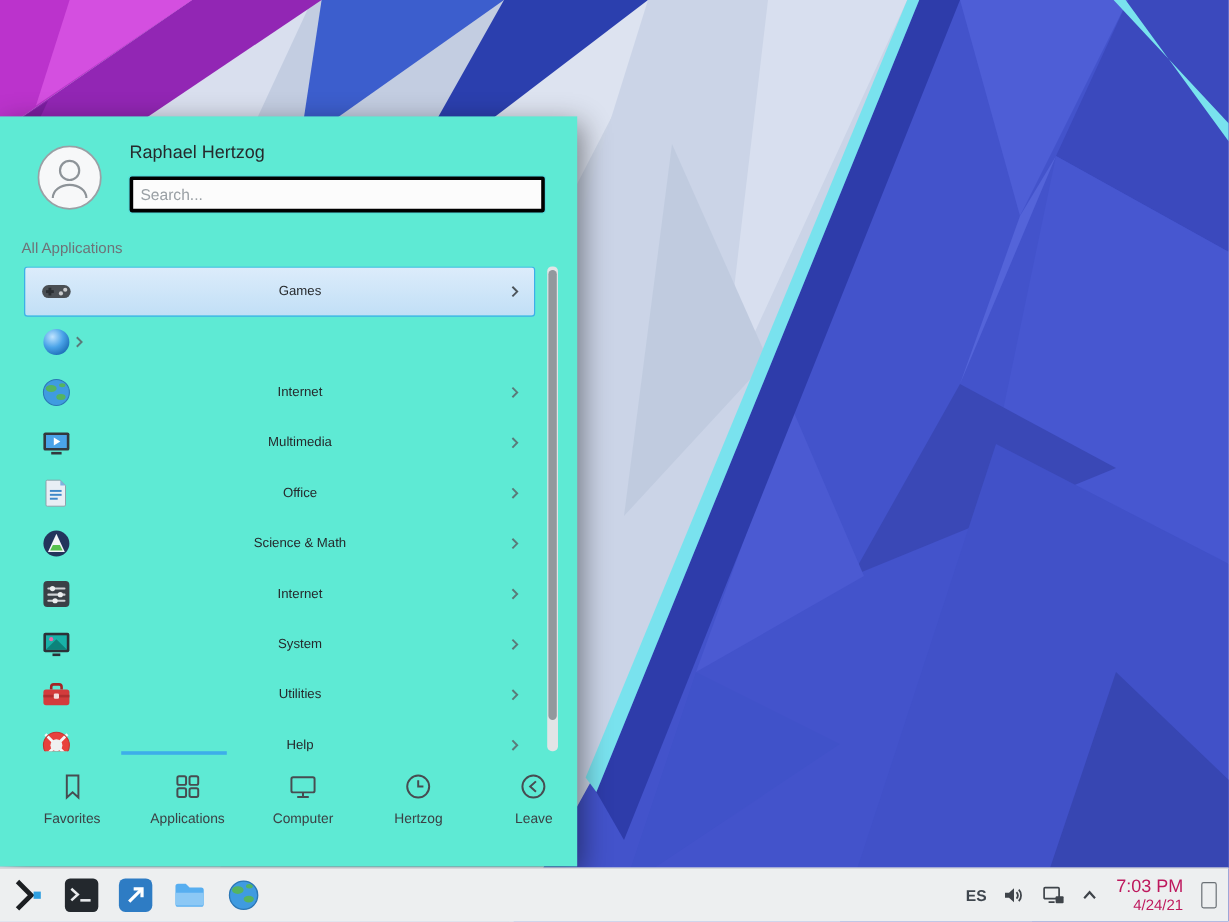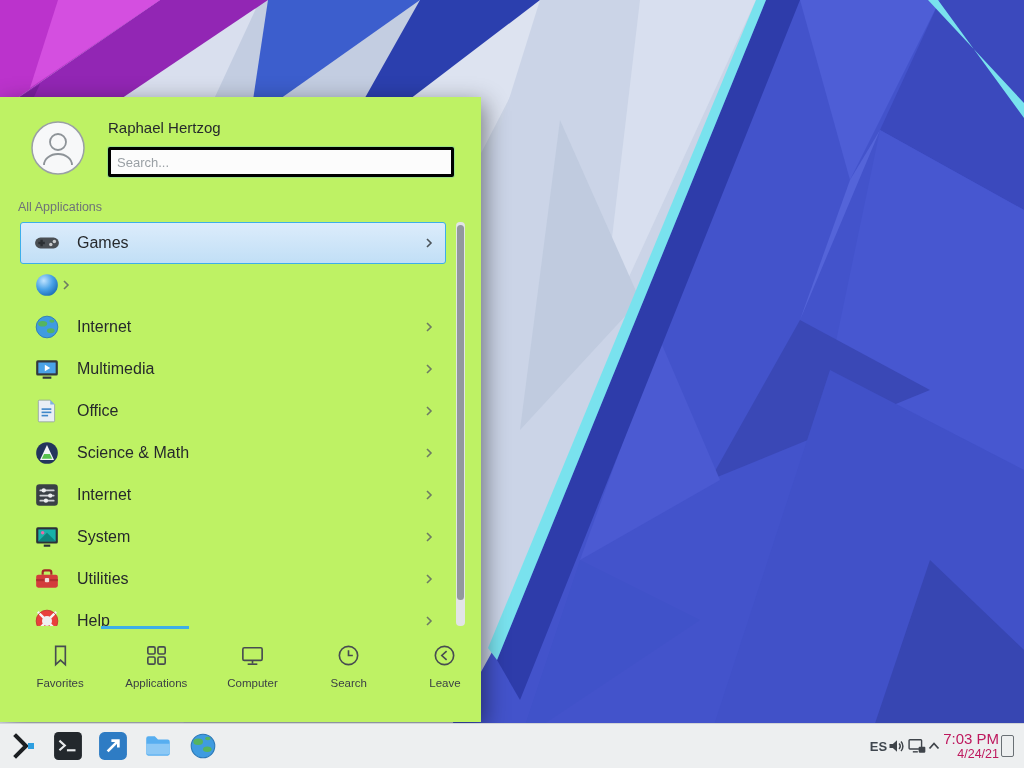--- a/index.html
+++ b/index.html
@@ -2,38 +2,38 @@
 <html><head>
 <meta charset="utf-8">
 <style>
   html,body{margin:0;padding:0;}
   .screen{position:relative;width:1024px;height:768px;overflow:hidden;
           font-family:"Liberation Sans","DejaVu Sans",sans-serif;background:#ccd5e6;}
   .wallpaper{position:absolute;left:0;top:0;width:1024px;height:768px;display:block;}
 
   
   .menu-panel{position:absolute;left:0;top:97px;width:481px;height:625px;
-              background:#bef264;box-shadow:4px 6px 22px rgba(0,0,0,.45);box-sizing:border-box;}
+              background:#5eead4;box-shadow:4px 6px 22px rgba(0,0,0,.45);box-sizing:border-box;}
   .avatar{position:absolute;left:31px;top:24px;width:54px;height:54px;}
   .user-name{position:absolute;left:108px;top:22px;font-size:15px;color:#26292c;}
   .search-input{position:absolute;left:108px;top:50px;width:328px;height:24px;
                 border:3px solid #000000;border-radius:2px;background:#fcfcfc;
                 padding:0 6px;font-size:13px;color:#2b2e31;outline:none;
                 box-shadow:0 0 0 1px rgba(61,174,233,.25);
                 font-family:"Liberation Sans","DejaVu Sans",sans-serif;}
   .search-input::placeholder{color:#9aa0a5;}
   .section-label{position:absolute;left:18px;top:103px;font-size:12.5px;color:#6e7378;}
 
   .category-list{position:absolute;left:0;top:125px;width:481px;height:404px;overflow:hidden;}
   .cat-row{display:flex;align-items:center;height:42px;margin:0 35px 0 20px;
            padding:0 10px 0 13px;border:1px solid transparent;border-radius:3px;box-sizing:border-box;}
   .cat-row.selected{background:linear-gradient(#dcecfb,#c1dff6);border-color:#3daee9;}
   .cat-icon{width:26px;height:26px;flex:0 0 26px;}
   .cat-icon svg{width:26px;height:26px;display:block;}
-  .cat-label{margin-left:17px;font-size:16px;color:#26292c;flex:1;}
+  .cat-label{margin-left:17px;font-size:11px;color:#26292c;flex:1;text-align:center;}
   .cat-arrow{width:12px;height:12px;opacity:.8;}
   .cat-arrow svg{width:12px;height:12px;display:block;}
 
   .scroll-track{position:absolute;left:456px;top:125px;width:9px;height:404px;
                 background:#e2e4e6;border-radius:4px;}
   .scroll-thumb{position:absolute;left:457px;top:128px;width:7px;height:375px;
                 background:#92989d;border-radius:3.5px;}
 
   .tab-indicator{position:absolute;left:101px;top:529px;width:88px;height:3px;background:#3daee9;}
   .tab-bar{position:absolute;left:0;top:532px;width:481px;height:93px;display:flex;}
@@ -44,21 +44,21 @@
 
   
   .taskbar{position:absolute;left:0;top:723px;width:1024px;height:45px;
            background:#edeff0;border-top:1px solid #d0d3d6;box-sizing:border-box;
            display:flex;align-items:center;}
   .task-left{display:flex;align-items:center;gap:15px;padding-left:10px;}
   .task-icon{width:30px;height:30px;}
   .task-icon svg{width:30px;height:30px;display:block;}
   .kickoff{width:28px;height:28px;}
   .kickoff svg{width:28px;height:28px;display:block;}
-  .tray{margin-left:auto;display:flex;align-items:center;padding-right:10px;}
+  .tray{margin-left:auto;display:flex;align-items:center;gap:13px;padding-right:10px;}
   .kbd-layout{font-size:13px;font-weight:bold;color:#3f464e;}
   .tray-icon{width:20px;height:20px;}
   .tray-icon svg{width:20px;height:20px;display:block;}
   .caret{width:14px;height:14px;}
   .caret svg{width:14px;height:14px;display:block;}
   .clock{text-align:right;color:#be185d;line-height:1.15;padding:0 2px;}
   .clock-time{font-size:15px;font-weight:500;}
   .clock-date{font-size:12.5px;}
   .show-desktop{width:13px;height:22px;border:1.5px solid #6a7075;border-radius:2px;
                 box-sizing:border-box;background:transparent;}
@@ -335,21 +335,21 @@
       </div>
       <div class="tab">
         <span class="tab-icon">
           <svg viewBox="0 0 28 28">
               <g fill="none" stroke="#474c51" stroke-width="1.7">
           <circle cx="14" cy="14" r="9.5"></circle>
                 <path d="M14 8.5 v5.5 h4.5"></path>
               </g>
             </svg>
         </span>
-        <span class="tab-label">Search</span>
+        <span class="tab-label">Hertzog</span>
       </div>
       <div class="tab">
         <span class="tab-icon">
           <svg viewBox="0 0 28 28">
               <g fill="none" stroke="#474c51" stroke-width="1.7">
           <circle cx="14" cy="14" r="9.5"></circle>
                 <path d="M16.2 9.5 l-5 4.5 5 4.5"></path>
               </g>
             </svg>
         </span>

